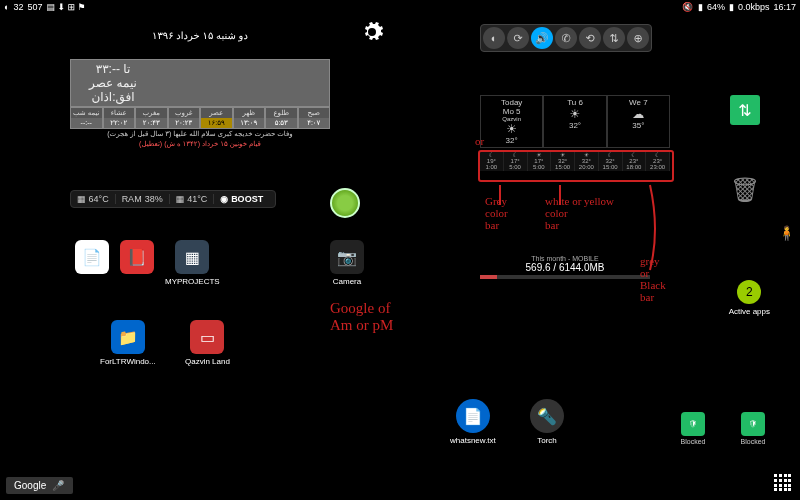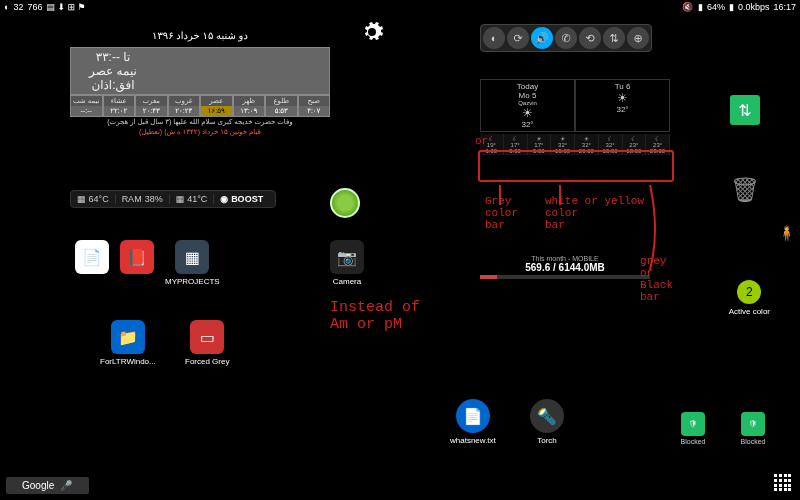--- a/index.html
+++ b/index.html
@@ -4,69 +4,69 @@
 <style>
   html,body{margin:0;padding:0;width:800px;height:500px;background:#000;font-family:sans-serif;color:#fff;overflow:hidden;font-size:10px}
   .statusbar{position:absolute;top:0;left:0;right:0;height:14px;display:flex;align-items:center;padding:0 4px;font-size:9px}
   .statusbar .left{display:flex;gap:4px;align-items:center}
   .statusbar .right{margin-left:auto;display:flex;gap:4px;align-items:center}
   .gear{position:absolute;top:20px;left:360px;width:24px;height:24px;color:#fff}
   .toggle-row{position:absolute;top:24px;left:480px;display:flex;gap:2px;background:#222;border:1px solid #444;border-radius:4px;padding:2px}
   .toggle-btn{width:22px;height:22px;border-radius:50%;background:#444;display:flex;align-items:center;justify-content:center;font-size:11px;color:#ccc}
   .toggle-btn.on{background:#0af;color:#000}
   .persian-widget{position:absolute;top:30px;left:70px;width:260px}
-  .persian-date{text-align:center;color:#fff;font-size:10px;margin-bottom:6px}
+  .persian-date{text-align:center;color:#fff;font-size:10px;margin-bottom:18px}
   .persian-clockrow{display:flex;background:#666;border:1px solid #888}
   .persian-info{width:80px;font-size:12px;display:flex;flex-direction:column;justify-content:center;align-items:center;color:#eee;padding:2px}
   .persian-clock{flex:1;font-size:26px;display:flex;align-items:center;justify-content:center;background:#555;color:#fff}
   .persian-table{display:flex;font-size:7px}
   .persian-table .col{flex:1;text-align:center;border:1px solid #888;background:#666}
   .persian-table .col .hd{background:#555;padding:1px 0;color:#ddd}
   .persian-table .col .val{padding:1px 0;color:#fff}
   .persian-table .col.hl .val{background:#a80;color:#000}
   .persian-foot{font-size:7px;color:#ccc;text-align:center;padding:1px 0}
   .booster{position:absolute;top:190px;left:70px;display:flex;align-items:center;gap:6px;background:#1a1a1a;border:1px solid #333;border-radius:4px;padding:3px 6px;font-size:9px}
   .booster .chip{display:flex;align-items:center;gap:3px;color:#ccc;border-right:1px solid #333;padding-right:6px}
   .booster .chip:last-child{border-right:none}
   .booster .boost{color:#fff;font-weight:bold}
   .boost-ico{position:absolute;top:188px;left:330px;width:26px;height:26px;border-radius:50%;background:radial-gradient(circle,#8c4 40%,#6a2 70%);border:2px solid #cfc}
-  .weather{position:absolute;top:79px;left:480px;width:190px}
+  .weather{position:absolute;top:95px;left:480px;width:190px}
   .weather-days{display:flex;font-size:8px;color:#ccc}
   .weather-days .day{flex:1;text-align:center;border:1px solid #333;padding:2px 0}
   .weather-days .day .ico{font-size:12px}
   .weather-hours{display:flex;font-size:6px;margin-top:2px;background:#111}
   .weather-hours .hr{flex:1;text-align:center;border-right:1px solid #222;padding:1px 0;color:#aaa}
   .green-arrow{position:absolute;top:95px;right:40px;width:30px;height:30px;background:#2b6;display:flex;align-items:center;justify-content:center;font-size:16px;color:#fff;border-radius:3px}
   .trash{position:absolute;top:175px;right:40px;width:30px;height:30px;color:#888;font-size:24px;display:flex;align-items:center;justify-content:center}
   .pixel-char{position:absolute;top:225px;right:4px;font-size:14px}
   .active-apps{position:absolute;top:280px;right:30px;text-align:center;font-size:8px}
   .active-apps .badge{width:24px;height:24px;border-radius:50%;background:#9c0;color:#000;display:flex;align-items:center;justify-content:center;font-size:12px;margin:0 auto 3px}
   .blocked{position:absolute;bottom:55px;width:34px;text-align:center;font-size:7px;color:#ccc}
   .blocked .sq{width:24px;height:24px;background:#2b6;border-radius:4px;margin:0 auto 2px;display:flex;align-items:center;justify-content:center;color:#fff}
   .data-widget{position:absolute;top:255px;left:480px;width:170px;font-size:7px}
   .data-widget .hdr{color:#aaa;text-align:center}
-  .data-widget .val{color:#fff;text-align:center;font-size:10px;font-weight:bold}
+  .data-widget .val{color:#fff;text-align:center;font-size:10px;font-weight:normal}
   .data-widget .bar{height:4px;background:#333;margin-top:2px}
   .data-widget .bar .fill{height:100%;width:10%;background:#c44}
   .icon-grid{position:absolute;text-align:center;font-size:8px;color:#fff}
   .icon-grid .ic{width:34px;height:34px;border-radius:6px;margin:0 auto 3px;display:flex;align-items:center;justify-content:center;font-size:16px}
-  .annot{position:absolute;color:#c22;font-family:Liberation Mono, monospace;font-size:11px;pointer-events:none;line-height:1.1}
+  .annot{position:absolute;color:#c22;font-family:Liberation Serif, serif;font-size:11px;pointer-events:none;line-height:1.1}
   .scribble{position:absolute;border:2px solid #c22;border-radius:3px;pointer-events:none}
-  .google{position:absolute;bottom:6px;left:6px;background:#333;padding:3px 16px;font-size:10px;display:flex;align-items:center;gap:6px;border-radius:2px}
+  .google{position:absolute;bottom:6px;left:6px;background:#333;padding:3px 8px;font-size:10px;display:flex;align-items:center;gap:6px;border-radius:2px}
   .appdrawer{position:absolute;bottom:8px;right:8px;width:18px;height:18px;display:grid;grid-template-columns:repeat(4,1fr);gap:1px}
   .appdrawer span{background:#fff;width:3px;height:3px}
 </style>
 </head>
 <body>
 
 <div class="statusbar">
   <div class="left">
     <span>◐</span>
     <span>32</span>
-    <span>766</span>
+    <span>507</span>
     <span>▤ ⬇ ⊞ ⚑</span>
   </div>
   <div class="right">
     <span>🔇</span>
     <span>▮</span>
     <span>64%</span>
     <span>▮</span>
     <span>0.0kbps</span>
     <span>16:17</span>
   </div>
@@ -162,20 +162,25 @@
         <div>Mo 5</div>
         <div style="font-size:6px">Qazvin</div>
         <div class="ico">☀</div>
         <div>32°</div>
       </div>
       <div class="day">
         <div>Tu 6</div>
         <div class="ico">☀</div>
         <div>32°</div>
       </div>
+      <div class="day">
+        <div>We 7</div>
+        <div class="ico">☁</div>
+        <div>35°</div>
+      </div>
     </div>
   <div class="weather-hours" id="whours">
       <div class="hr">
         <div>☾</div>
         <div>19°</div>
         <div>1:00</div>
       </div>
       <div class="hr">
         <div>☾</div>
         <div>17°</div>
@@ -220,21 +225,21 @@
   <div class="bar">
       <div class="fill"></div>
     </div>
 </div>
 
 <div class="green-arrow">⇅</div>
 <div class="trash">🗑</div>
 <div class="pixel-char">🧍</div>
 <div class="active-apps">
   <div class="badge">2</div>
-  <div>Active color</div>
+  <div>Active apps</div>
 </div>
 <div class="blocked" style="right:30px">
   <div class="sq">🛡</div>
   <div>Blocked</div>
 </div>
 <div class="blocked" style="right:90px">
   <div class="sq">🛡</div>
   <div>Blocked</div>
 </div>
 
@@ -251,21 +256,21 @@
 <div class="icon-grid" style="top:240px;left:330px">
     <div class="ic" style="background:#222">📷</div>
     <div>Camera</div>
   </div>
 <div class="icon-grid" style="top:320px;left:100px">
     <div class="ic" style="background:#06c">📁</div>
     <div>ForLTRWindo...</div>
   </div>
 <div class="icon-grid" style="top:320px;left:185px">
     <div class="ic" style="background:#c33">▭</div>
-    <div>Forced Grey</div>
+    <div>Qazvin Land</div>
   </div>
 <div class="icon-grid" style="bottom:55px;left:450px">
     <div class="ic" style="background:#06c;border-radius:50%">📄</div>
     <div>whatsnew.txt</div>
   </div>
 <div class="icon-grid" style="bottom:55px;left:530px">
     <div class="ic" style="background:#333;border-radius:50%">🔦</div>
     <div>Torch</div>
   </div>
 
@@ -274,21 +279,21 @@
 <div class="annot" style="top:195px;left:485px;white-space:pre">Grey
 color
 bar</div>
 <div class="annot" style="top:195px;left:545px;white-space:pre">white or yellow
 color
 bar</div>
 <div class="annot" style="top:255px;left:640px;white-space:pre">grey
 or
 Black
 bar</div>
-<div class="annot" style="top:300px;left:330px;font-size:15px;white-space:pre">Instead of
+<div class="annot" style="top:300px;left:330px;font-size:15px;white-space:pre">Google of
 Am or pM</div>
 <svg style="position:absolute;top:150px;left:470px;width:220px;height:180px;pointer-events:none">
   <path d="M30 35 L30 55" stroke="#c22" stroke-width="2" fill="none"></path>
   <path d="M90 35 L90 55" stroke="#c22" stroke-width="2" fill="none"></path>
   <path d="M180 35 Q190 80 180 120" stroke="#c22" stroke-width="2" fill="none"></path>
 </svg>
 
 <div class="google">
   <span>Google</span>
   <span>🎤</span>

